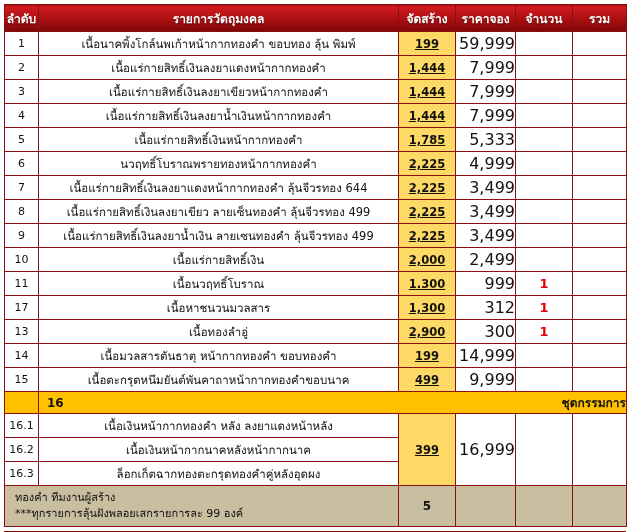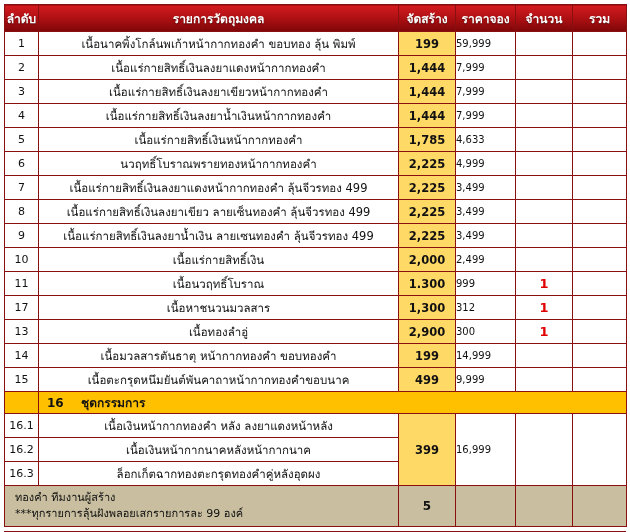--- a/index.html
+++ b/index.html
@@ -64,38 +64,39 @@
     font-size: 11.5px;
     white-space: nowrap;
     overflow: hidden;
   }
   td.make {
     background: #ffd966;
     text-align: center;
     font-weight: bold;
     color: #111;
     font-size: 11.5px;
+    text-decoration: underline;
   }
   td.price {
-    text-align: left;
-    color: #111;
-    font-size: 10px;
+    text-align: right;
+    color: #111;
+    font-size: 16px;
   }
   td.qty {
     text-align: center;
     color: #e00000;
     font-weight: bold;
     font-size: 13px;
   }
   td.sum {
     text-align: center;
   }
   tr.section td {
     background: #ffc000;
-    text-align: left;
+    text-align: right;
     font-weight: bold;
     color: #111;
     font-size: 12px;
     height: 21px;
     padding-left: 42px;
   }
   td.desc-indent {
     padding-left: 8px;
     border-radius: 9px;
   }
@@ -199,35 +200,35 @@
         <td class="desc">เนื้อแร่กายสิทธิ์เงินลงยาน้ำเงินหน้ากากทองคำ</td>
         <td class="make">1,444</td>
         <td class="price">7,999</td>
         <td class="qty"></td>
         <td class="sum"></td>
       </tr>
       <tr>
         <td class="no">5</td>
         <td class="desc">เนื้อแร่กายสิทธิ์เงินหน้ากากทองคำ</td>
         <td class="make">1,785</td>
-        <td class="price">4,633</td>
+        <td class="price">5,333</td>
         <td class="qty"></td>
         <td class="sum"></td>
       </tr>
       <tr>
         <td class="no">6</td>
         <td class="desc">นวฤทธิ์โบราณพรายทองหน้ากากทองคำ</td>
         <td class="make">2,225</td>
         <td class="price">4,999</td>
         <td class="qty"></td>
         <td class="sum"></td>
       </tr>
       <tr>
         <td class="no">7</td>
-        <td class="desc">เนื้อแร่กายสิทธิ์เงินลงยาแดงหน้ากากทองคำ ลุ้นจีวรทอง 499</td>
+        <td class="desc">เนื้อแร่กายสิทธิ์เงินลงยาแดงหน้ากากทองคำ ลุ้นจีวรทอง 644</td>
         <td class="make">2,225</td>
         <td class="price">3,499</td>
         <td class="qty"></td>
         <td class="sum"></td>
       </tr>
       <tr>
         <td class="no">8</td>
         <td class="desc">เนื้อแร่กายสิทธิ์เงินลงยาเขียว ลายเซ็นทองคำ ลุ้นจีวรทอง 499</td>
         <td class="make">2,225</td>
         <td class="price">3,499</td>

